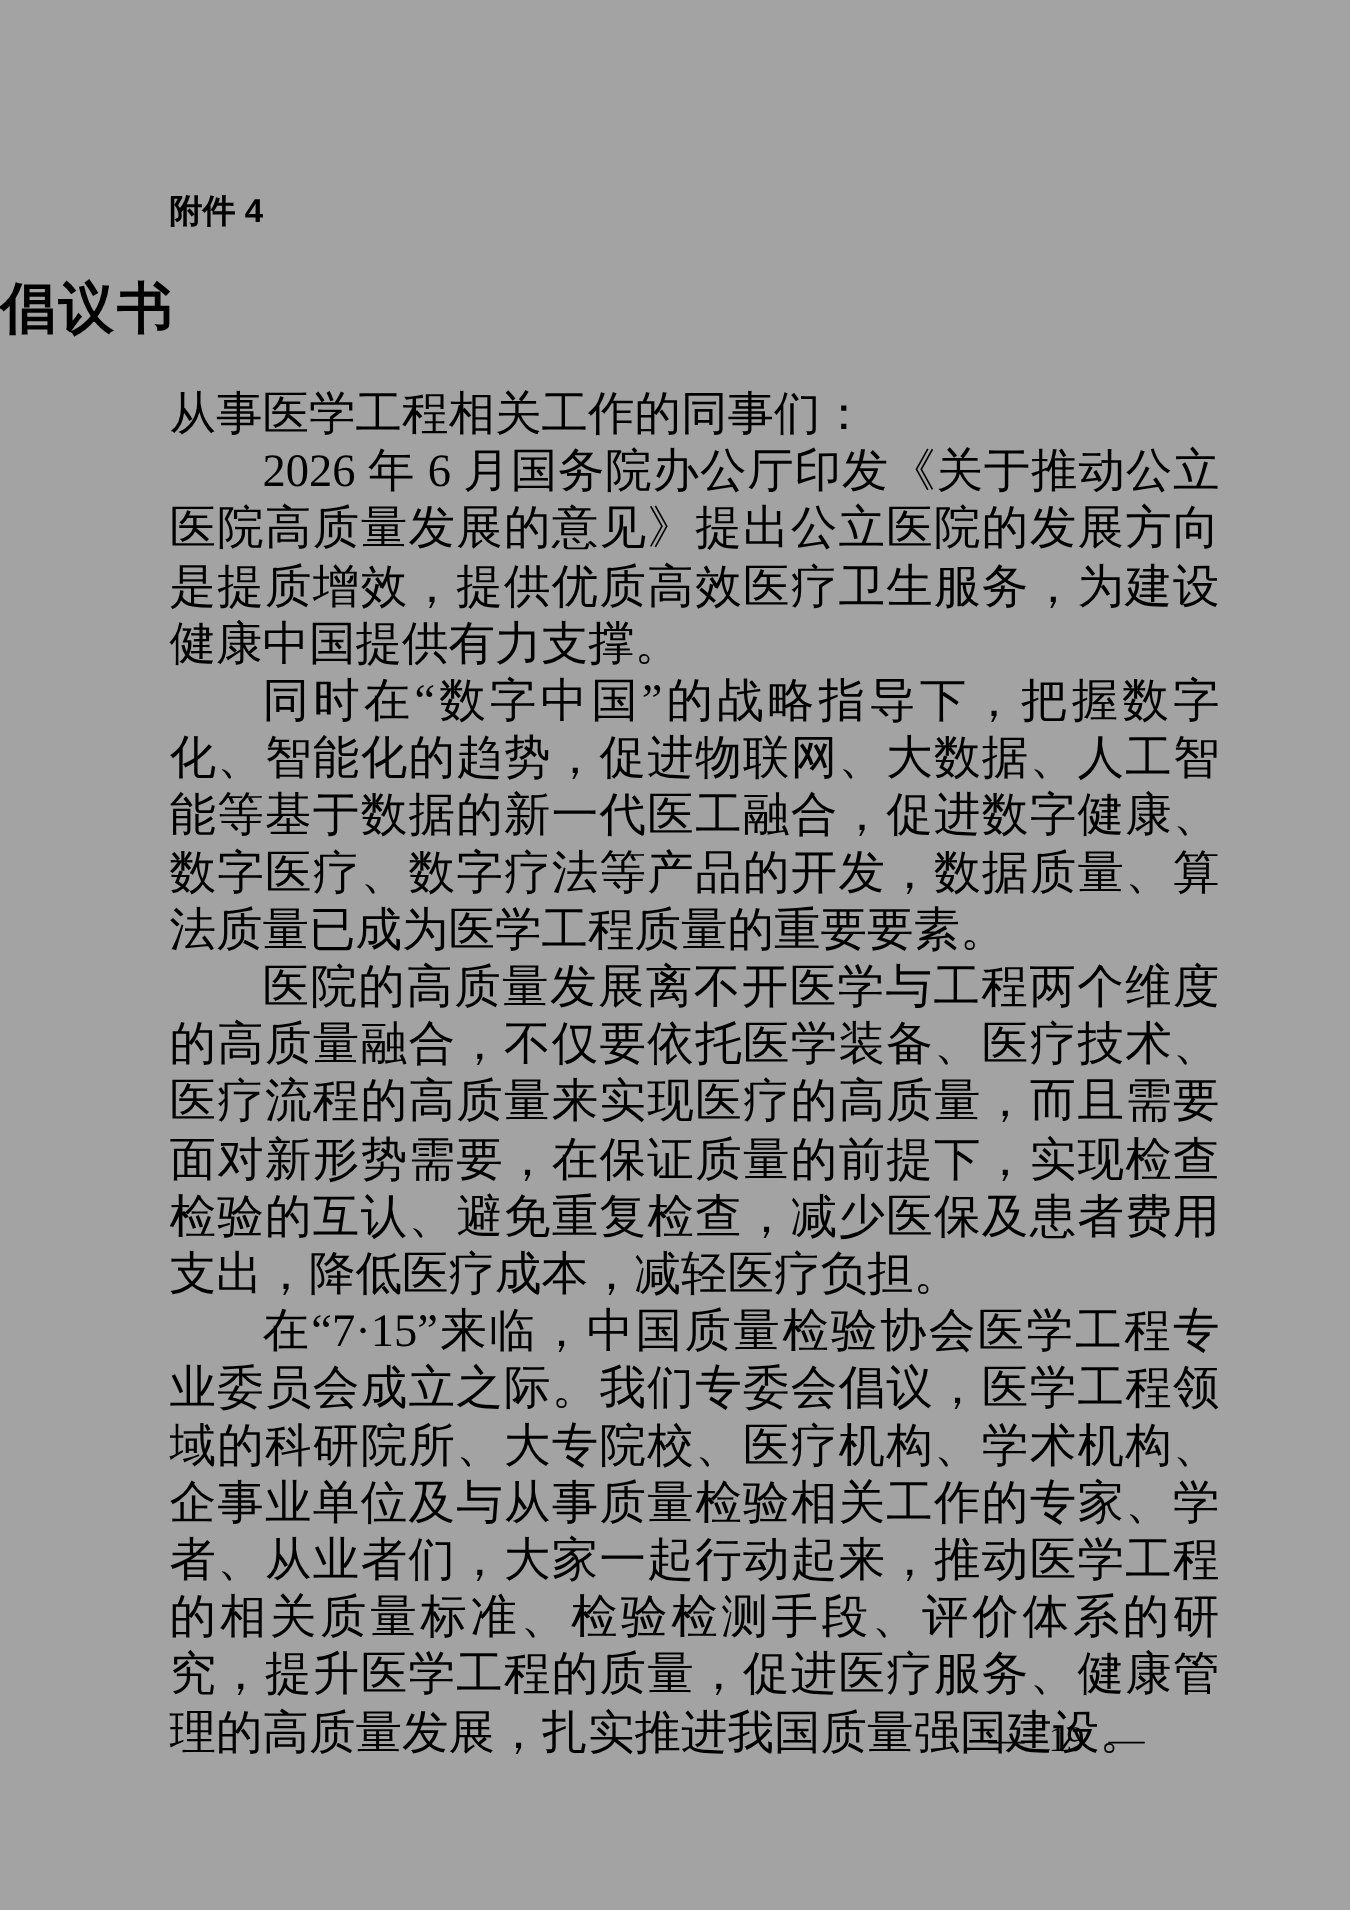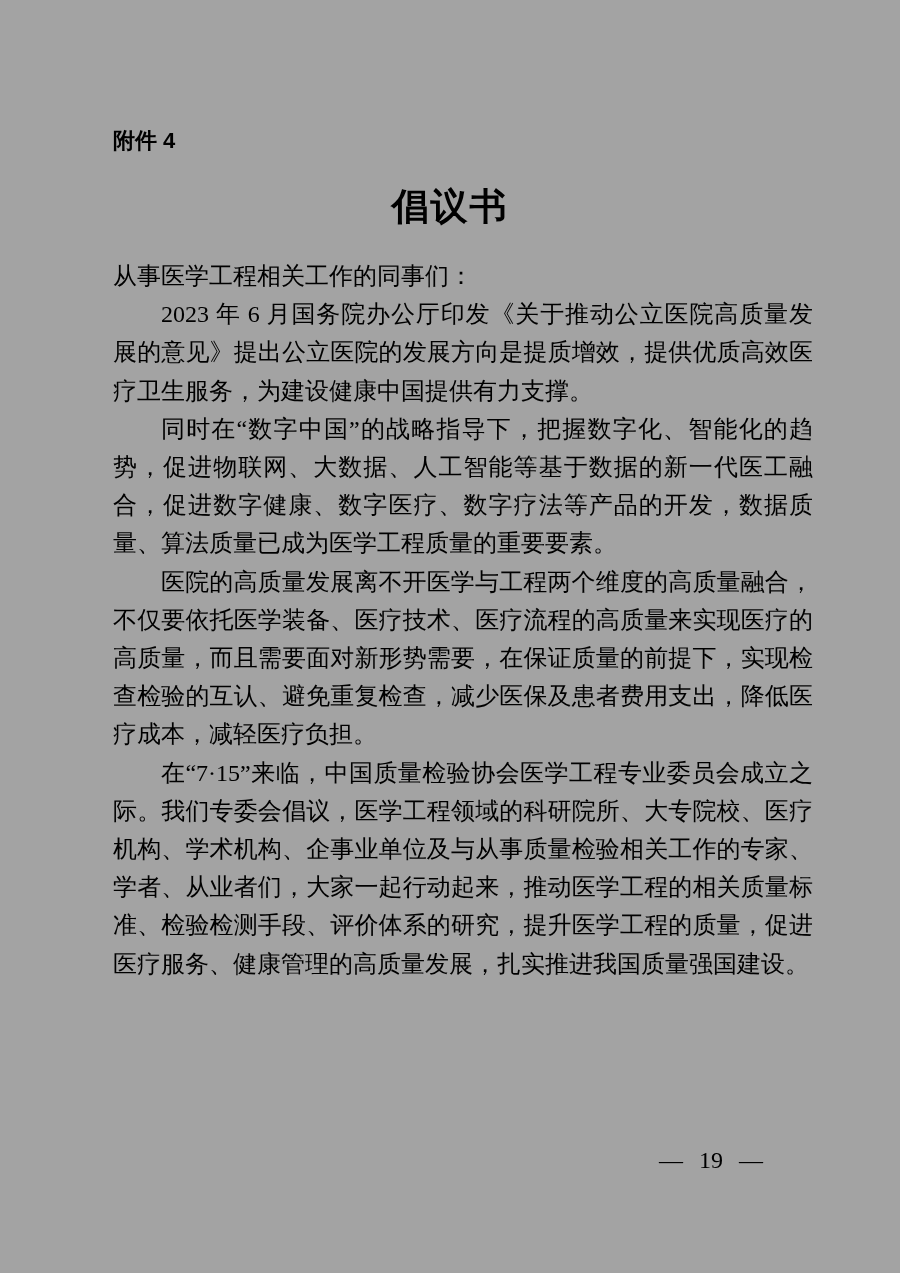--- a/index.html
+++ b/index.html
@@ -23,33 +23,33 @@
     font-size: 22px;
     font-weight: bold;
     font-family: "Liberation Sans", "DejaVu Sans", sans-serif;
     white-space: pre;
   }
   .doc-title {
     position: absolute;
     left: 0;
     right: 0;
     top: 161px;
-    text-align: center;
+    text-align: left;
     font-size: 37px;
     line-height: 42px;
     font-weight: bold;
     letter-spacing: 2px;
     font-family: "Liberation Serif", "DejaVu Serif", serif;
   }
   .body-text {
     position: absolute;
     left: 113px;
     top: 257px;
     width: 700px;
-    font-size: 24px;
+    font-size: 31px;
     line-height: 38.2px;
     text-align: justify;
     text-justify: inter-ideograph;
     letter-spacing: 0px;
   }
   .body-text p {
     margin: 0;
     padding: 0;
     text-indent: 2em;
   }
@@ -71,21 +71,21 @@
 <body>
 
 <div class="page">
 
   <div class="attachment-label">附件 4</div>
 
   <h1 class="doc-title">倡议书</h1>
 
   <div class="body-text">
     <p class="salutation">从事医学工程相关工作的同事们：</p>
-    <p>2023 年 6 月国务院办公厅印发《关于推动公立医院高质量发展的意见》提出公立医院的发展方向是提质增效，提供优质高效医疗卫生服务，为建设健康中国提供有力支撑。</p>
+    <p>2026 年 6 月国务院办公厅印发《关于推动公立医院高质量发展的意见》提出公立医院的发展方向是提质增效，提供优质高效医疗卫生服务，为建设健康中国提供有力支撑。</p>
     <p>同时在“数字中国”的战略指导下，把握数字化、智能化的趋势，促进物联网、大数据、人工智能等基于数据的新一代医工融合，促进数字健康、数字医疗、数字疗法等产品的开发，数据质量、算法质量已成为医学工程质量的重要要素。</p>
     <p>医院的高质量发展离不开医学与工程两个维度的高质量融合，不仅要依托医学装备、医疗技术、医疗流程的高质量来实现医疗的高质量，而且需要面对新形势需要，在保证质量的前提下，实现检查检验的互认、避免重复检查，减少医保及患者费用支出，降低医疗成本，减轻医疗负担。</p>
     <p>在“7·15”来临，中国质量检验协会医学工程专业委员会成立之际。我们专委会倡议，医学工程领域的科研院所、大专院校、医疗机构、学术机构、企事业单位及与从事质量检验相关工作的专家、学者、从业者们，大家一起行动起来，推动医学工程的相关质量标准、检验检测手段、评价体系的研究，提升医学工程的质量，促进医疗服务、健康管理的高质量发展，扎实推进我国质量强国建设。</p>
   </div>
 
   <div class="page-number">— 19 —</div>
 
 </div>
 
 </body></html>

